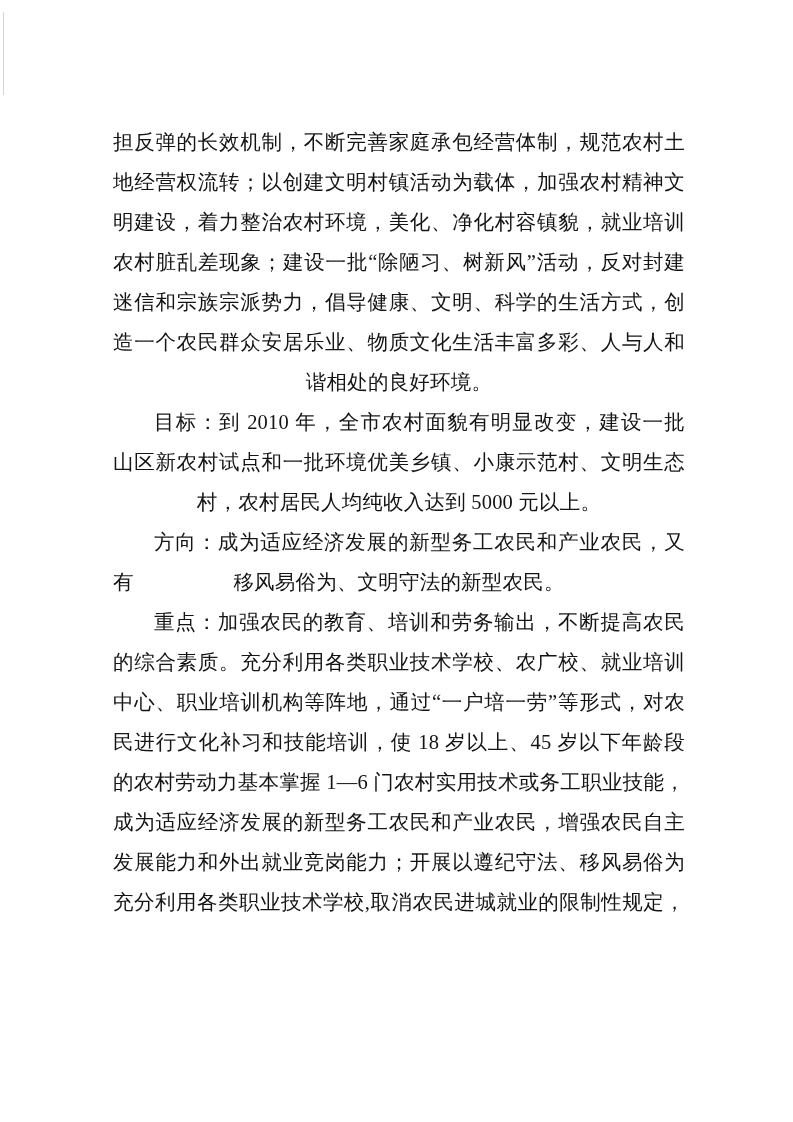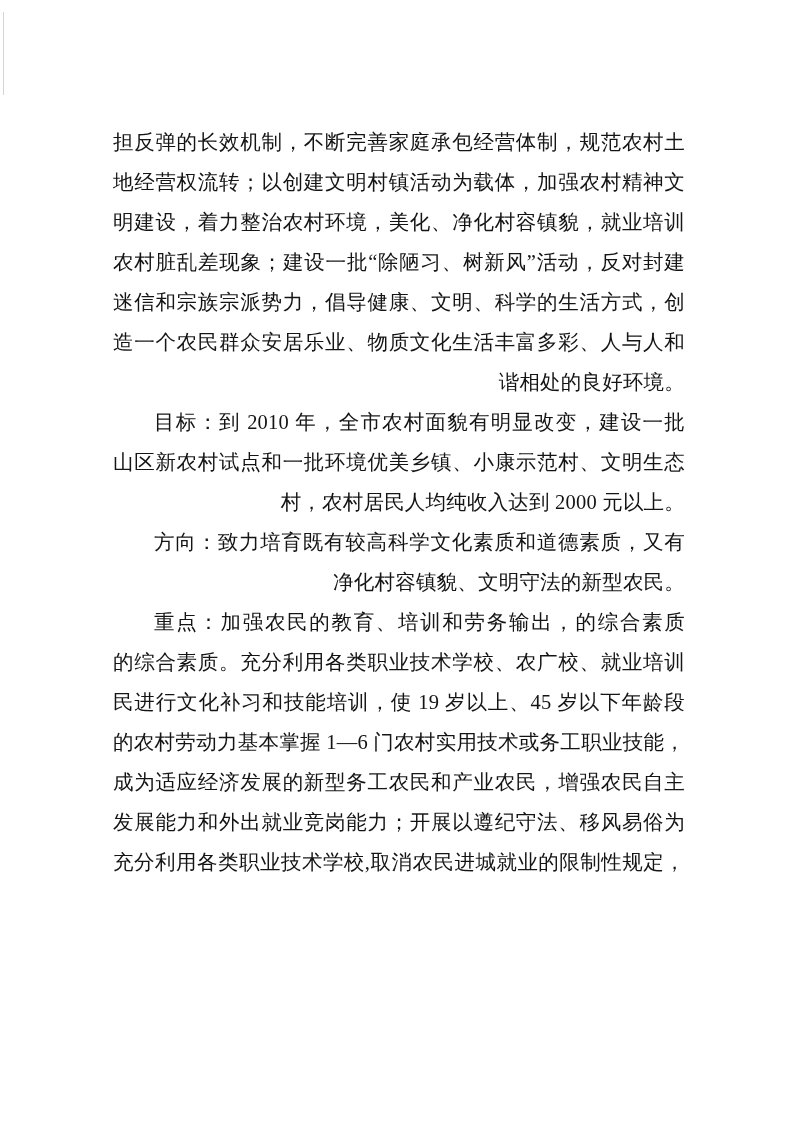--- a/index.html
+++ b/index.html
@@ -30,21 +30,21 @@
     left: 113px;
     top: 122px;
     width: 572px;
     font-size: 20.5px;
     line-height: 40px;
     letter-spacing: 0.2px;
   }
   .line {
     height: 40px;
     overflow: visible;
-    text-align: right;
+    text-align: center;
   }
   .line.just {
     text-align: justify;
     text-align-last: justify;
   }
   .line.indent {
     text-indent: 41px;
   }
   .line.bold {
     font-weight: 700;
@@ -72,26 +72,27 @@
   <div class="text-block">
       <div class="line just">担反弹的长效机制，不断完善家庭承包经营体制，规范农村土</div>
       <div class="line just">地经营权流转；以创建文明村镇活动为载体，加强农村精神文</div>
       <div class="line just">明建设，着力整治农村环境，美化、净化村容镇貌，就业培训</div>
       <div class="line just">农村脏乱差现象；建设一批“除陋习、树新风”活动，反对封建</div>
       <div class="line just">迷信和宗族宗派势力，倡导健康、文明、科学的生活方式，创</div>
       <div class="line just">造一个农民群众安居乐业、物质文化生活丰富多彩、人与人和</div>
       <div class="line">谐相处的良好环境。</div>
       <div class="line just indent">目标：到 2010 年，全市农村面貌有明显改变，建设一批</div>
       <div class="line just">山区新农村试点和一批环境优美乡镇、小康示范村、文明生态</div>
-      <div class="line">村，农村居民人均纯收入达到 2000 元以上。</div>
-      <div class="line just indent">方向：致力培育既有较高科学文化素质和道德素质，又有</div>
-      <div class="line">净化村容镇貌、文明守法的新型农民。</div>
-      <div class="line just indent">重点：加强农民的教育、培训和劳务输出，的综合素质</div>
+      <div class="line">村，农村居民人均纯收入达到 5000 元以上。</div>
+      <div class="line just indent">方向：成为适应经济发展的新型务工农民和产业农民，又有</div>
+      <div class="line">移风易俗为、文明守法的新型农民。</div>
+      <div class="line just indent">重点：加强农民的教育、培训和劳务输出，不断提高农民</div>
       <div class="line just">的综合素质。充分利用各类职业技术学校、农广校、就业培训</div>
-      <div class="line just">民进行文化补习和技能培训，使 19 岁以上、45 岁以下年龄段</div>
+      <div class="line just">中心、职业培训机构等阵地，通过“一户培一劳”等形式，对农</div>
+      <div class="line just">民进行文化补习和技能培训，使 18 岁以上、45 岁以下年龄段</div>
       <div class="line just">的农村劳动力基本掌握 1—6 门农村实用技术或务工职业技能，</div>
       <div class="line just">成为适应经济发展的新型务工农民和产业农民，增强农民自主</div>
       <div class="line just">发展能力和外出就业竞岗能力；开展以遵纪守法、移风易俗为</div>
       <div class="line just">充分利用各类职业技术学校,取消农民进城就业的限制性规定，</div>
     </div>
   <div class="page-footer">
     <span class="page-number">18</span>
   </div>
 </div>
 

